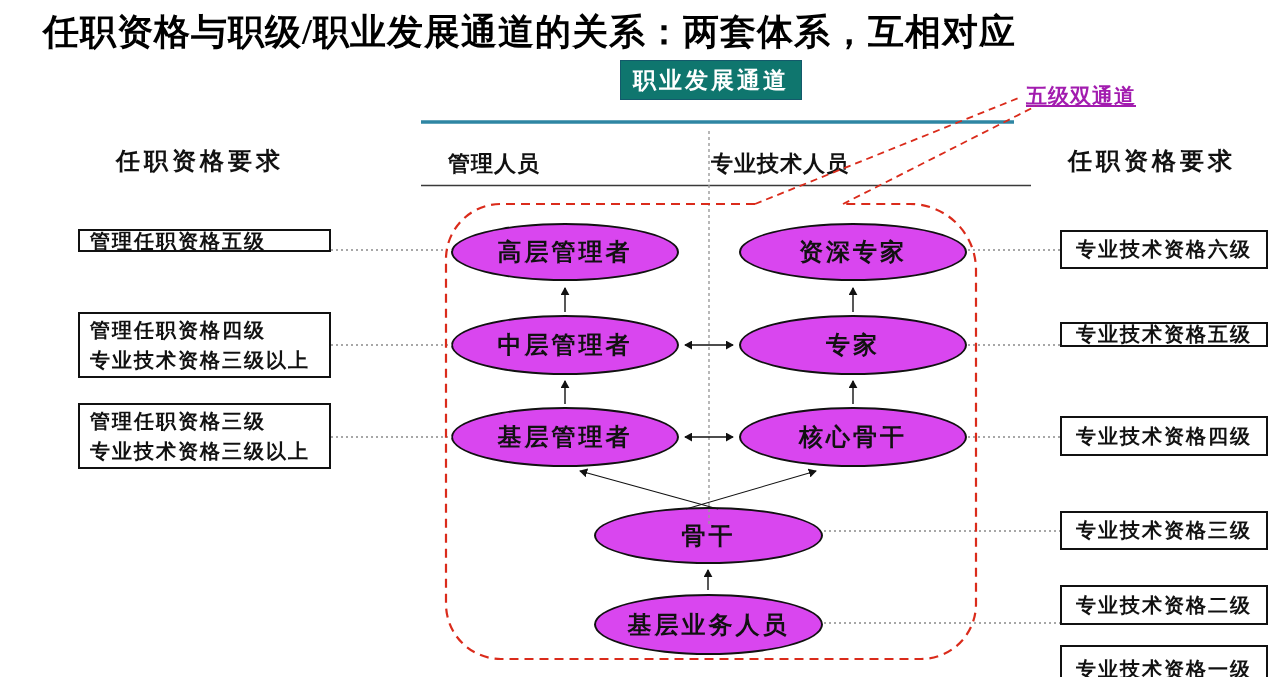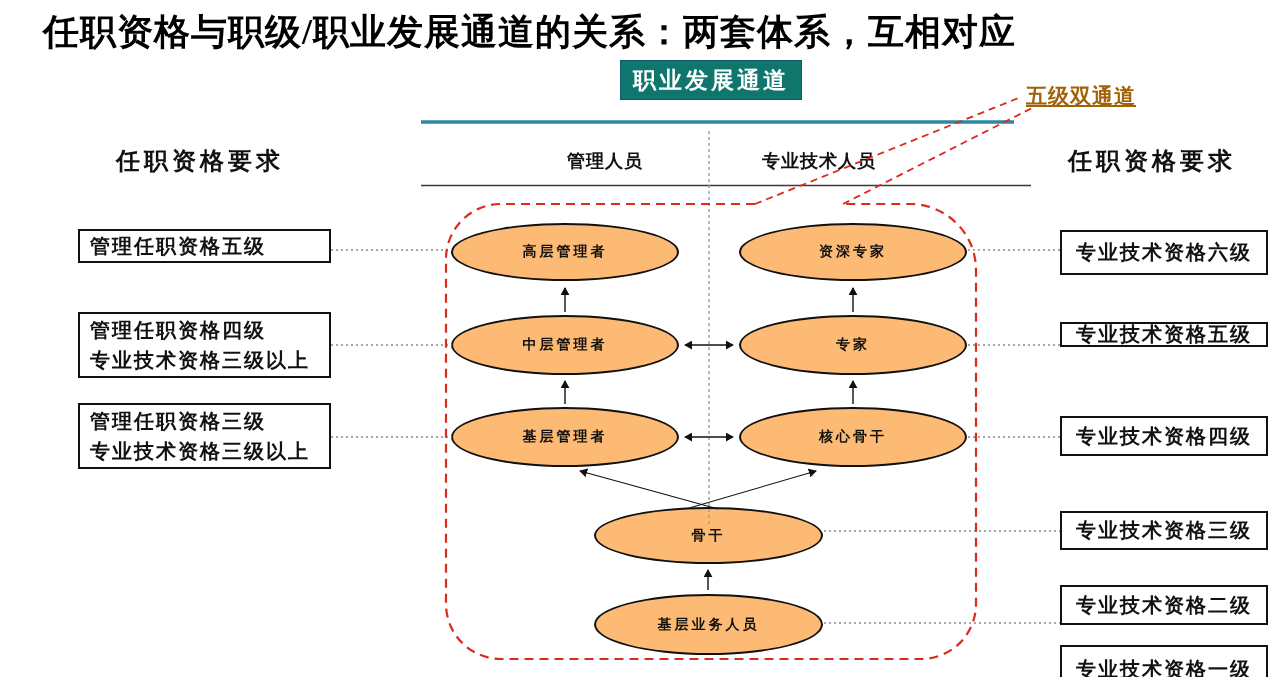--- a/index.html
+++ b/index.html
@@ -11,40 +11,40 @@
     position:absolute;left:15px;top:8px;font-size:36px;letter-spacing:1px;
     color:#000;white-space:nowrap;
   }
   .channel-box{
     position:absolute;left:592px;top:60px;width:180px;height:38px;
     background:#0f766e;border:1px solid #14596b;
     display:flex;align-items:center;justify-content:center;
     color:#fff;font-size:23px;letter-spacing:3px;
   }
   .callout-label{
-    position:absolute;left:998px;top:82px;font-size:21px;color:#a16207;
+    position:absolute;left:998px;top:82px;font-size:21px;color:#a21caf;
     text-decoration:underline;letter-spacing:1px;white-space:nowrap;
   }
-  .col-header{position:absolute;font-size:18px;letter-spacing:1px;text-align:right;white-space:nowrap;}
+  .col-header{position:absolute;font-size:22px;letter-spacing:1px;text-align:left;white-space:nowrap;}
   .req-header{position:absolute;font-size:24px;letter-spacing:4px;white-space:nowrap;}
   .lbox{
     position:absolute;left:50px;width:253px;background:#fff;border:2px solid #111;
     box-sizing:border-box;display:flex;flex-direction:column;justify-content:center;
     padding:2px 8px 2px 10px;
   }
   .lbox .bline{font-size:20px;letter-spacing:2px;line-height:30px;white-space:nowrap;}
   .rbox{
     position:absolute;left:1032px;width:208px;background:#fff;border:2px solid #111;
     box-sizing:border-box;display:flex;align-items:center;justify-content:center;
     font-size:20px;letter-spacing:2px;white-space:nowrap;
   }
   .node{
-    position:absolute;background:#fdba74;border:2px solid #111;border-radius:50%;
+    position:absolute;background:#d946ef;border:2px solid #111;border-radius:50%;
     box-sizing:border-box;display:flex;align-items:center;justify-content:center;
-    font-size:14px;letter-spacing:3px;white-space:nowrap;
+    font-size:24px;letter-spacing:3px;white-space:nowrap;
   }
   svg.overlay{position:absolute;left:0;top:0;pointer-events:none;}
 </style>
 </head>
 <body>
 
 <div class="canvas">
 
   <div class="title">任职资格与职级/职业发展通道的关系：两套体系，互相对应</div>
 
@@ -52,42 +52,42 @@
     <span>职业发展通道</span>
   </div>
 
   <div class="callout-label">五级双通道</div>
 
   <div class="req-header" style="left:88px;top:145px;">任职资格要求</div>
   <div class="col-header" style="left:420px;top:149px;width:195px;">管理人员</div>
   <div class="col-header" style="left:683px;top:149px;width:165px;">专业技术人员</div>
   <div class="req-header" style="left:1040px;top:145px;">任职资格要求</div>
 
-  <div class="lbox" style="top:229px;height:34px;">
+  <div class="lbox" style="top:229px;height:23px;">
     <div class="bline">管理任职资格五级</div>
   </div>
   <div class="lbox" style="top:312px;height:66px;">
     <div class="bline">管理任职资格四级</div>
     <div class="bline">专业技术资格三级以上</div>
   </div>
   <div class="lbox" style="top:403px;height:66px;">
     <div class="bline">管理任职资格三级</div>
     <div class="bline">专业技术资格三级以上</div>
   </div>
 
   <div class="node" style="left:423px;top:223px;width:228px;height:58px;">高层管理者</div>
   <div class="node" style="left:711px;top:223px;width:228px;height:58px;">资深专家</div>
   <div class="node" style="left:423px;top:315px;width:228px;height:60px;">中层管理者</div>
   <div class="node" style="left:423px;top:407px;width:228px;height:60px;">基层管理者</div>
   <div class="node" style="left:711px;top:315px;width:228px;height:60px;">专家</div>
   <div class="node" style="left:711px;top:407px;width:228px;height:60px;">核心骨干</div>
   <div class="node" style="left:566px;top:507px;width:229px;height:57px;">骨干</div>
   <div class="node" style="left:566px;top:594px;width:229px;height:61px;">基层业务人员</div>
 
-  <div class="rbox" style="top:230px;height:45px;">专业技术资格六级</div>
+  <div class="rbox" style="top:230px;height:39px;">专业技术资格六级</div>
   <div class="rbox" style="top:322px;height:25px;">专业技术资格五级</div>
   <div class="rbox" style="top:511px;height:39px;">专业技术资格三级</div>
   <div class="rbox" style="top:416px;height:40px;">专业技术资格四级</div>
   <div class="rbox" style="top:585px;height:40px;text-align:center;">专业技术资格二级</div>
   <div class="rbox" style="top:645px;height:49px;">专业技术资格一级</div>
 
   <svg class="overlay" width="1269" height="677" viewBox="0 0 1269 677">
     <defs>
       <marker id="ah" viewBox="0 0 10 10" refX="8" refY="5" markerWidth="9" markerHeight="9" orient="auto-start-reverse" markerUnits="userSpaceOnUse">
         <path d="M0,0 L9,5 L0,10 z" fill="#111"></path>

